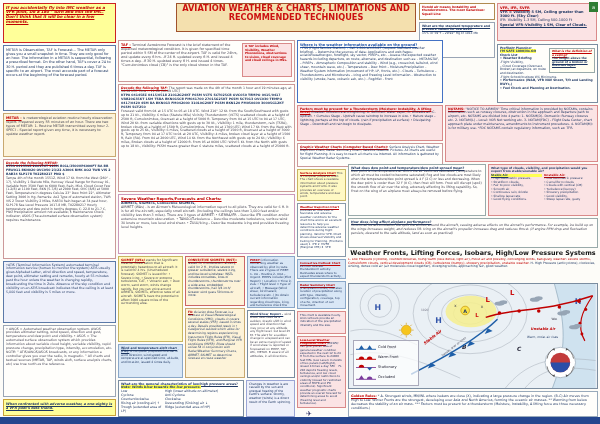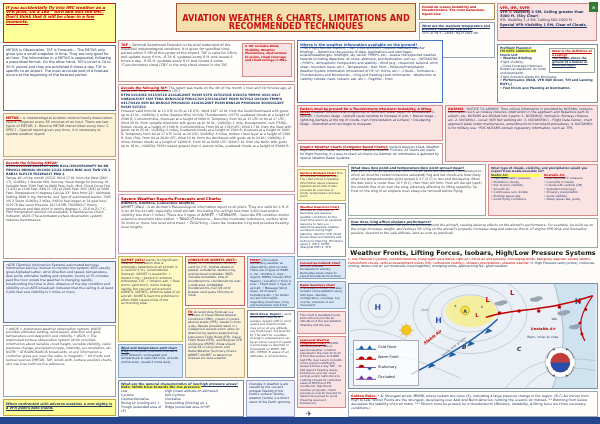--- a/index.html
+++ b/index.html
@@ -15,21 +15,21 @@
   .blk{display:block;}
   .code{font-weight:bold;color:#1f3864;}
   .hl{background:#ffff54;}
   .yellowbg{background:#fff9c4;border-color:#c8b560;}
   .brightyellow{background:#ffff99;border-color:#cc2222;}
   .pinkbg{background:#fbe3e4;border-color:#d98a8a;}
   .bluebg{background:#d9e7f6;border-color:#8aa7c8;}
   .creambg{background:#fdf3d9;border-color:#c8a870;}
   .lavbg{background:#eef0fa;border-color:#9aa5d5;}
   .whitebx{background:#fffefb;}
-  .titlebar{position:absolute;left:176px;top:3px;width:240px;height:29px;background:#f4e0ae;border:1.2px solid #a0522d;box-sizing:border-box;display:flex;align-items:flex-end;justify-content:center;text-align:center;color:#cc1111;font-weight:bold;font-size:8.2px;line-height:1.05;padding:0 3px;}
+  .titlebar{position:absolute;left:176px;top:3px;width:240px;height:29px;background:#f4e0ae;border:1.2px solid #a0522d;box-sizing:border-box;display:flex;align-items:flex-start;justify-content:center;text-align:center;color:#cc1111;font-weight:bold;font-size:8.2px;line-height:1.05;padding:0 3px;}
   .corner{position:absolute;left:589px;top:2px;width:9px;height:10px;background:#2e7d32;color:#fff;font-size:5px;display:flex;align-items:center;justify-content:center;}
   .legend{position:absolute;left:4px;top:56px;width:66px;height:46px;background:rgba(255,255,255,0.72);border:0.4px solid #aab;padding:1px 2px;box-sizing:border-box;}
   .legrow{display:flex;align-items:center;height:10px;}
   .legrow svg{flex:0 0 20px;height:7px;}
   .legrow span{font-size:3.6px;color:#223;margin-left:2px;}
   .cols2{display:flex;gap:2px;}
   .cols2>div{flex:1;}
   .lhrow{display:flex;font-size:3.2px;color:#1f3864;}
   .lhrow .l{flex:0 0 44px;}
   .lhrow .r{flex:1;}

